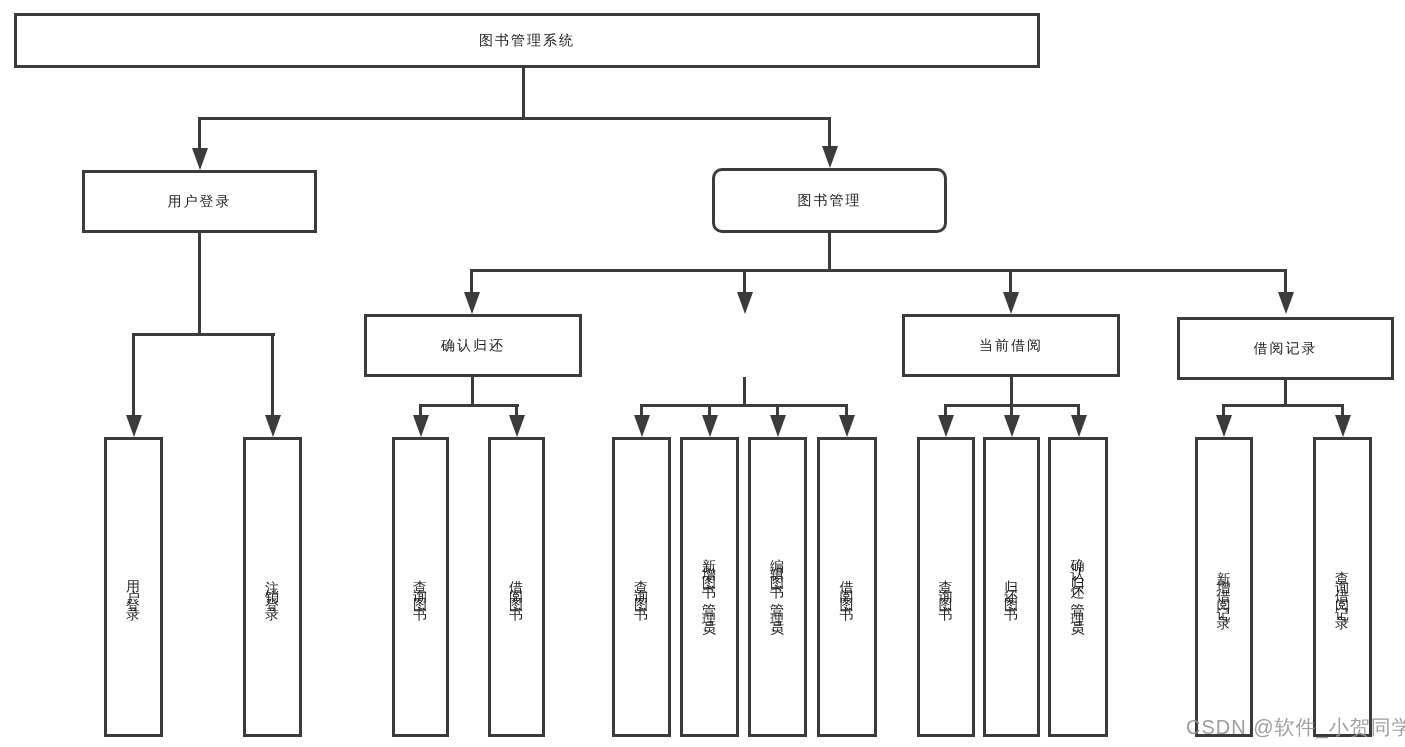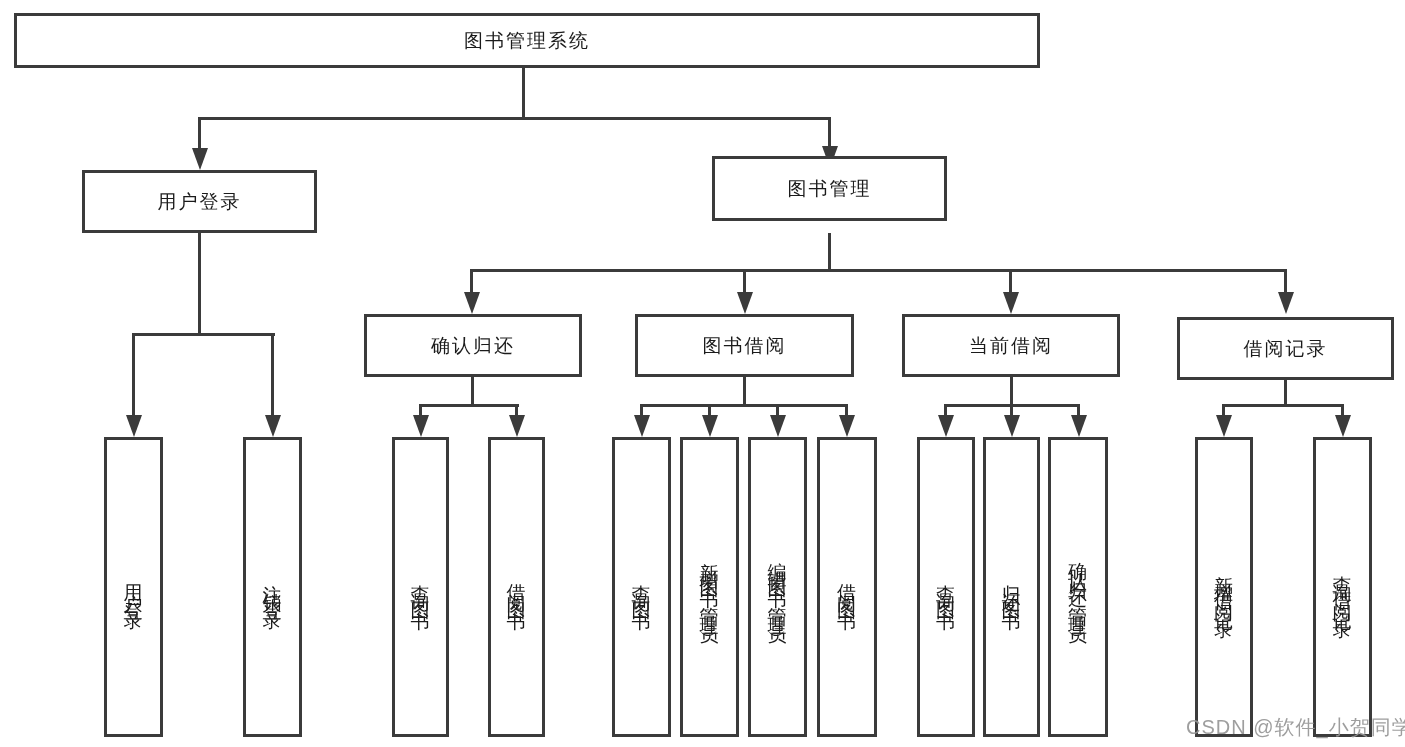--- a/index.html
+++ b/index.html
@@ -20,21 +20,21 @@
     position:absolute;
     box-sizing:border-box;
     background:#fff;
     border:3px solid var(--line-color);
     display:flex;
     align-items:center;
     justify-content:center;
     z-index:2;
   }
   .node .label{
-    font-size:19px;
+    font-size:14px;
     color:var(--text-color);
     letter-spacing:2px;
     white-space:nowrap;
     text-align:center;
   }
   .node.v .label{
     writing-mode:vertical-rl;
     text-orientation:mixed;
     letter-spacing:9px;
     line-height:1;
@@ -120,28 +120,25 @@
     <div class="arrow" style="left: 1003.5px; top: 415px;"></div>
     <div class="arrow" style="left: 1070.5px; top: 415px;"></div>
     <div class="arrow" style="left: 1215.5px; top: 415px;"></div>
     <div class="arrow" style="left: 1334.5px; top: 415px;"></div>
     <div class="node" style="left: 14px; top: 13px; width: 1026px; height: 55px;">
       <span class="label">图书管理系统</span>
     </div>
     <div class="node" style="left: 82px; top: 170px; width: 235px; height: 63px;">
       <span class="label">用户登录</span>
     </div>
-    <div class="node" style="left: 712px; top: 156px; width: 235px; height: 65px;">
+    <div class="node" style="left: 712px; top: 168px; width: 235px; height: 65px; border-radius: 10px;">
       <span class="label">图书管理</span>
     </div>
     <div class="node" style="left: 364px; top: 314px; width: 218px; height: 63px;">
       <span class="label">确认归还</span>
-    </div>
-    <div class="node" style="left: 635px; top: 314px; width: 219px; height: 63px;">
-      <span class="label">图书借阅</span>
     </div>
     <div class="node" style="left: 902px; top: 314px; width: 218px; height: 63px;">
       <span class="label">当前借阅</span>
     </div>
     <div class="node" style="left: 1177px; top: 317px; width: 217px; height: 63px;">
       <span class="label">借阅记录</span>
     </div>
     <div class="node v" style="left: 104px; top: 437px; width: 59px; height: 300px;">
       <span class="label">用户登录</span>
     </div>

